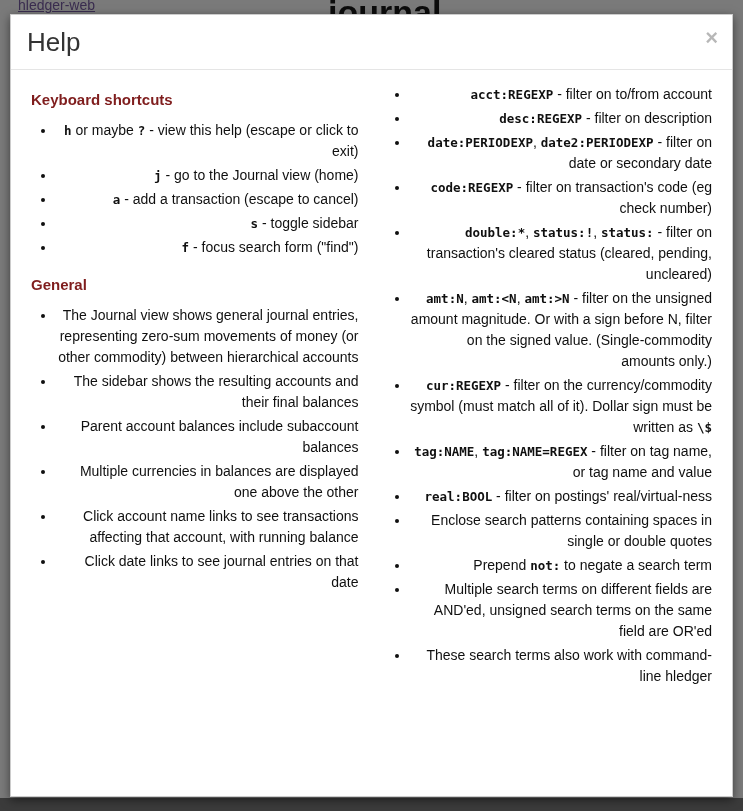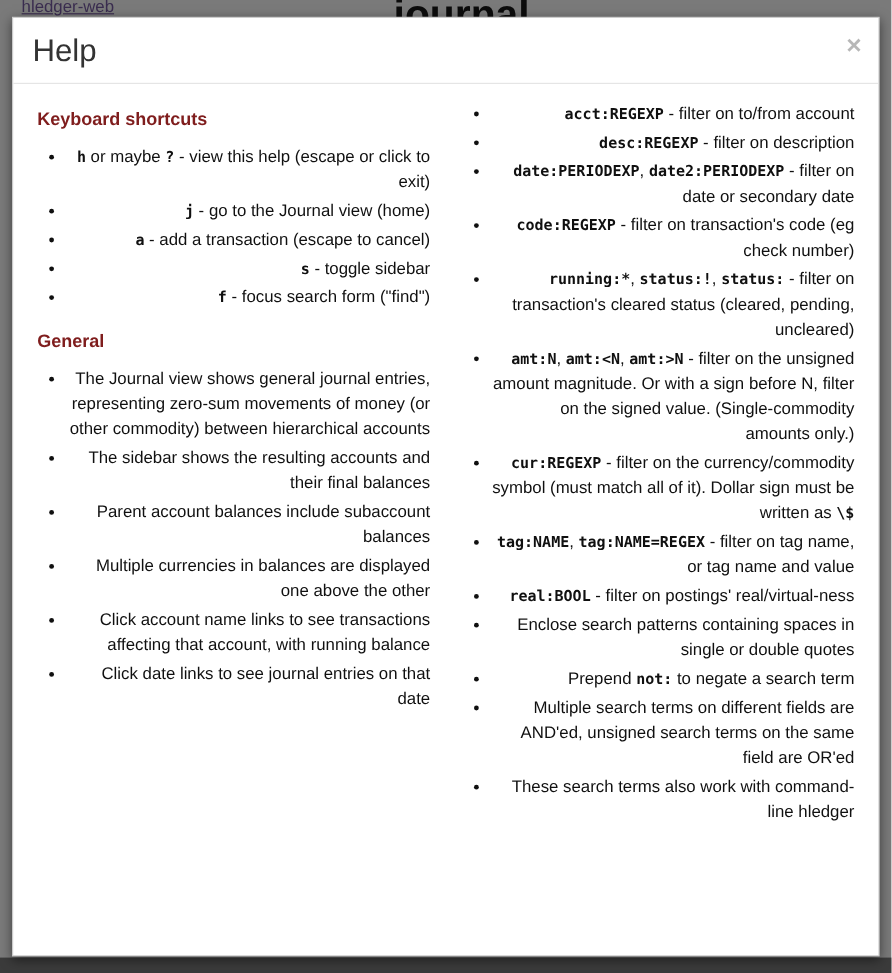--- a/index.html
+++ b/index.html
@@ -95,21 +95,21 @@
           <li>Click account name links to see transactions affecting that account, with running balance</li>
           <li>Click date links to see journal entries on that date</li>
         </ul>
     </div>
     <div class="col">
       <ul>
           <li><code>acct:REGEXP</code> - filter on to/from account</li>
           <li><code>desc:REGEXP</code> - filter on description</li>
           <li><code>date:PERIODEXP</code>, <code>date2:PERIODEXP</code> - filter on date or secondary date</li>
           <li><code>code:REGEXP</code> - filter on transaction's code (eg check number)</li>
-          <li><code>running:*</code>, <code>status:!</code>, <code>status:</code> - filter on transaction's cleared status (cleared, pending, uncleared)</li>
+          <li><code>double:*</code>, <code>status:!</code>, <code>status:</code> - filter on transaction's cleared status (cleared, pending, uncleared)</li>
           <li><code>amt:N</code>, <code>amt:&lt;N</code>, <code>amt:&gt;N</code> - filter on the unsigned amount magnitude. Or with a sign before N, filter on the signed value. (Single-commodity amounts only.)</li>
           <li><code>cur:REGEXP</code> - filter on the currency/commodity symbol (must match all of it). Dollar sign must be written as <code>\$</code></li>
           <li><code>tag:NAME</code>, <code>tag:NAME=REGEX</code> - filter on tag name, or tag name and value</li>
           <li><code>real:BOOL</code> - filter on postings' real/virtual-ness</li>
           <li>Enclose search patterns containing spaces in single or double quotes</li>
           <li>Prepend <code>not:</code> to negate a search term</li>
           <li>Multiple search terms on different fields are AND'ed, unsigned search terms on the same field are OR'ed</li>
           <li>These search terms also work with command-line hledger</li>
         </ul>
     </div>

